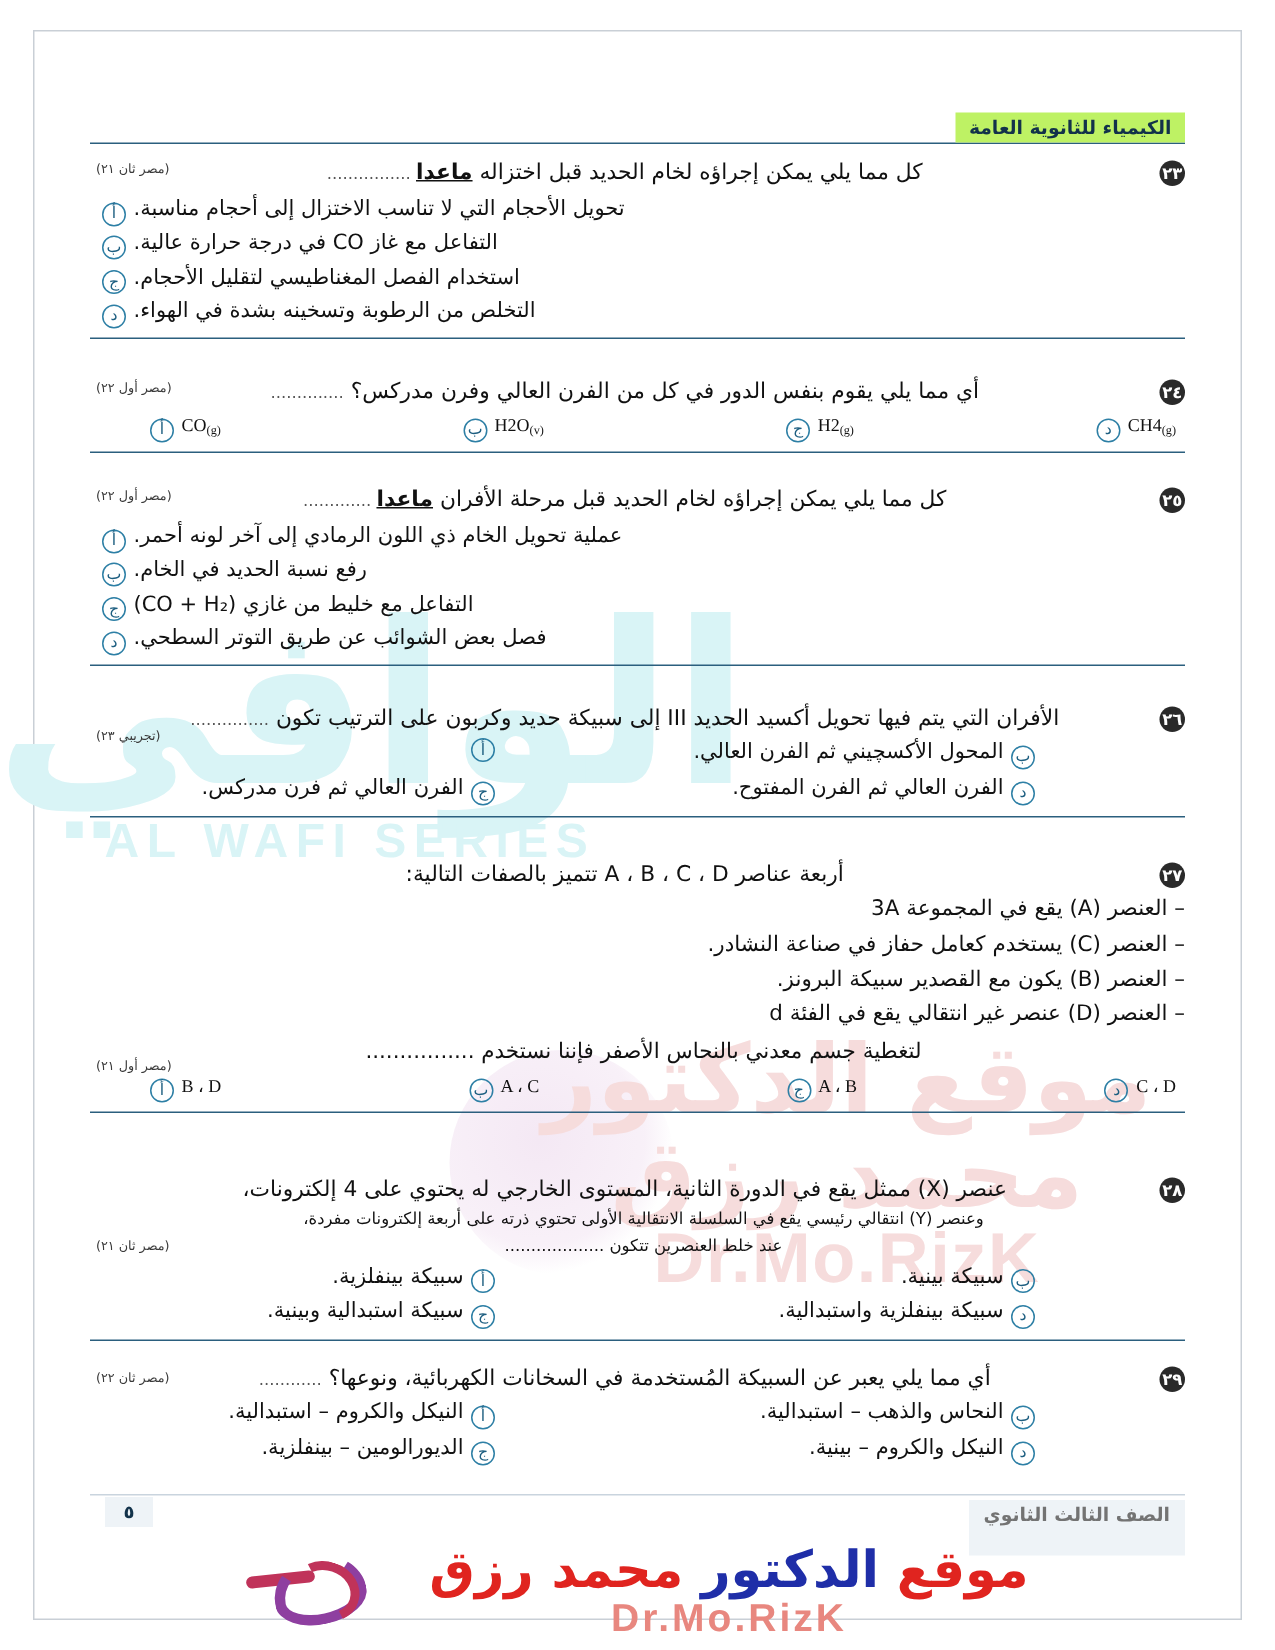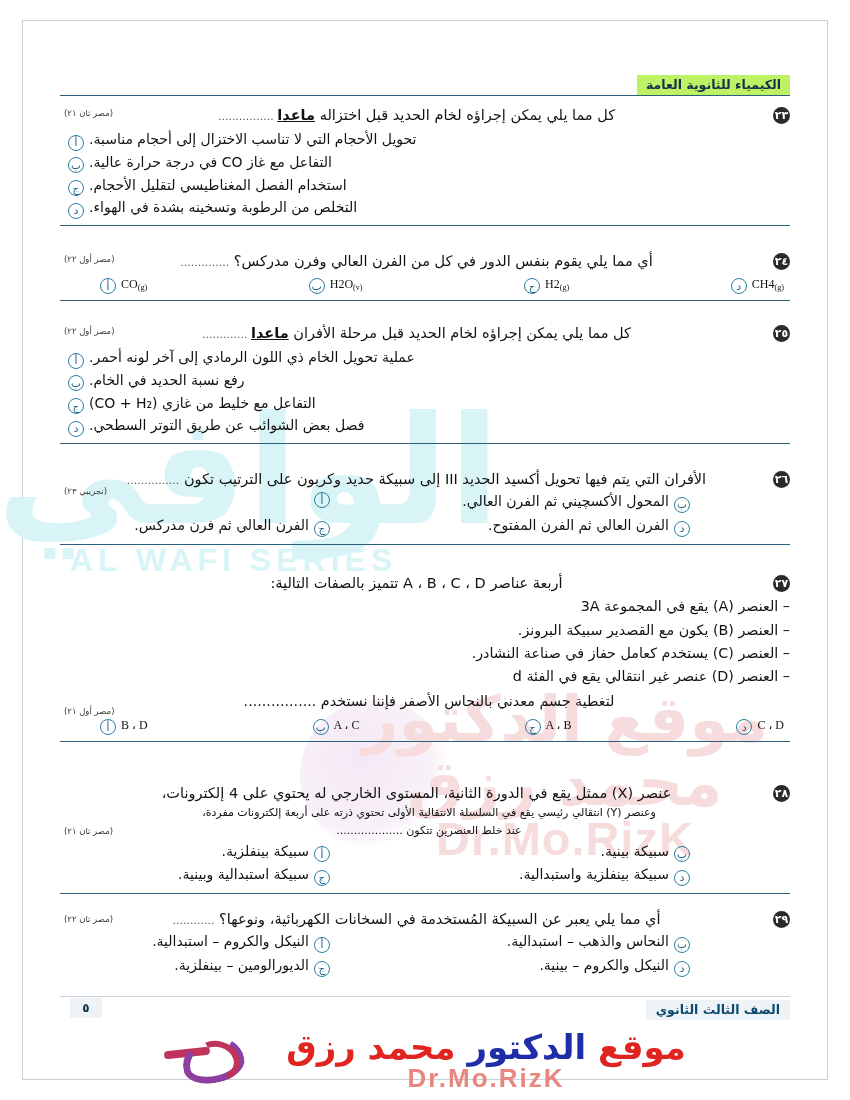--- a/index.html
+++ b/index.html
@@ -252,24 +252,24 @@
     left: 60px; right: 60px;
     top: 996px; height: 24px;
   }
   .ftr-rule {
     position: absolute; left: 0; right: 0; top: 0;
     border-top: 1.2px solid #c9d4de;
   }
   .ftr-chip {
     position: absolute; right: 0; top: 4px;
     background: #eef3f7;
-    padding: 2px 10px 3px 10px;
+    padding: 2px 10px 20px 10px;
     font-size: 12.5px;
     font-weight: bold;
-    color: #0c4a6e;
+    color: #737373;
     white-space: nowrap;
   }
   .pg-chip {
     position: absolute; left: 10px; top: 2px;
     background: #eef3f7;
     width: 32px; height: 20px;
     display: flex; align-items: center; justify-content: center;
     font-size: 12px; font-weight: bold; color: #12324a;
   }
 
@@ -464,22 +464,22 @@
     </div>
 
     <div class="qblock" style="top:572px;">
       <div class="src" style="top:134px;">(مصر أول ٢١)</div>
       <div class="qhead">
         <div class="qnum">٢٧</div>
         <div class="qtext"><span>أربعة عناصر A ، B ، C ، D تتميز بالصفات التالية:</span></div>
       </div>
       <div class="dash-list">
         <div class="dash-line">– العنصر (A) يقع في المجموعة 3A</div>
+        <div class="dash-line">– العنصر (C) يستخدم كعامل حفاز في صناعة النشادر.</div>
         <div class="dash-line">– العنصر (B) يكون مع القصدير سبيكة البرونز.</div>
-        <div class="dash-line">– العنصر (C) يستخدم كعامل حفاز في صناعة النشادر.</div>
         <div class="dash-line">– العنصر (D) عنصر غير انتقالي يقع في الفئة d</div>
       </div>
       <div class="tail-line">لتغطية جسم معدني بالنحاس الأصفر فإننا نستخدم ................</div>
       <div class="opt-4col">
         <div class="cell">
           <span class="chem">C ، D</span>
           <span class="mark">د</span>
         </div>
         <div class="cell">
           <span class="chem">A ، B</span>

